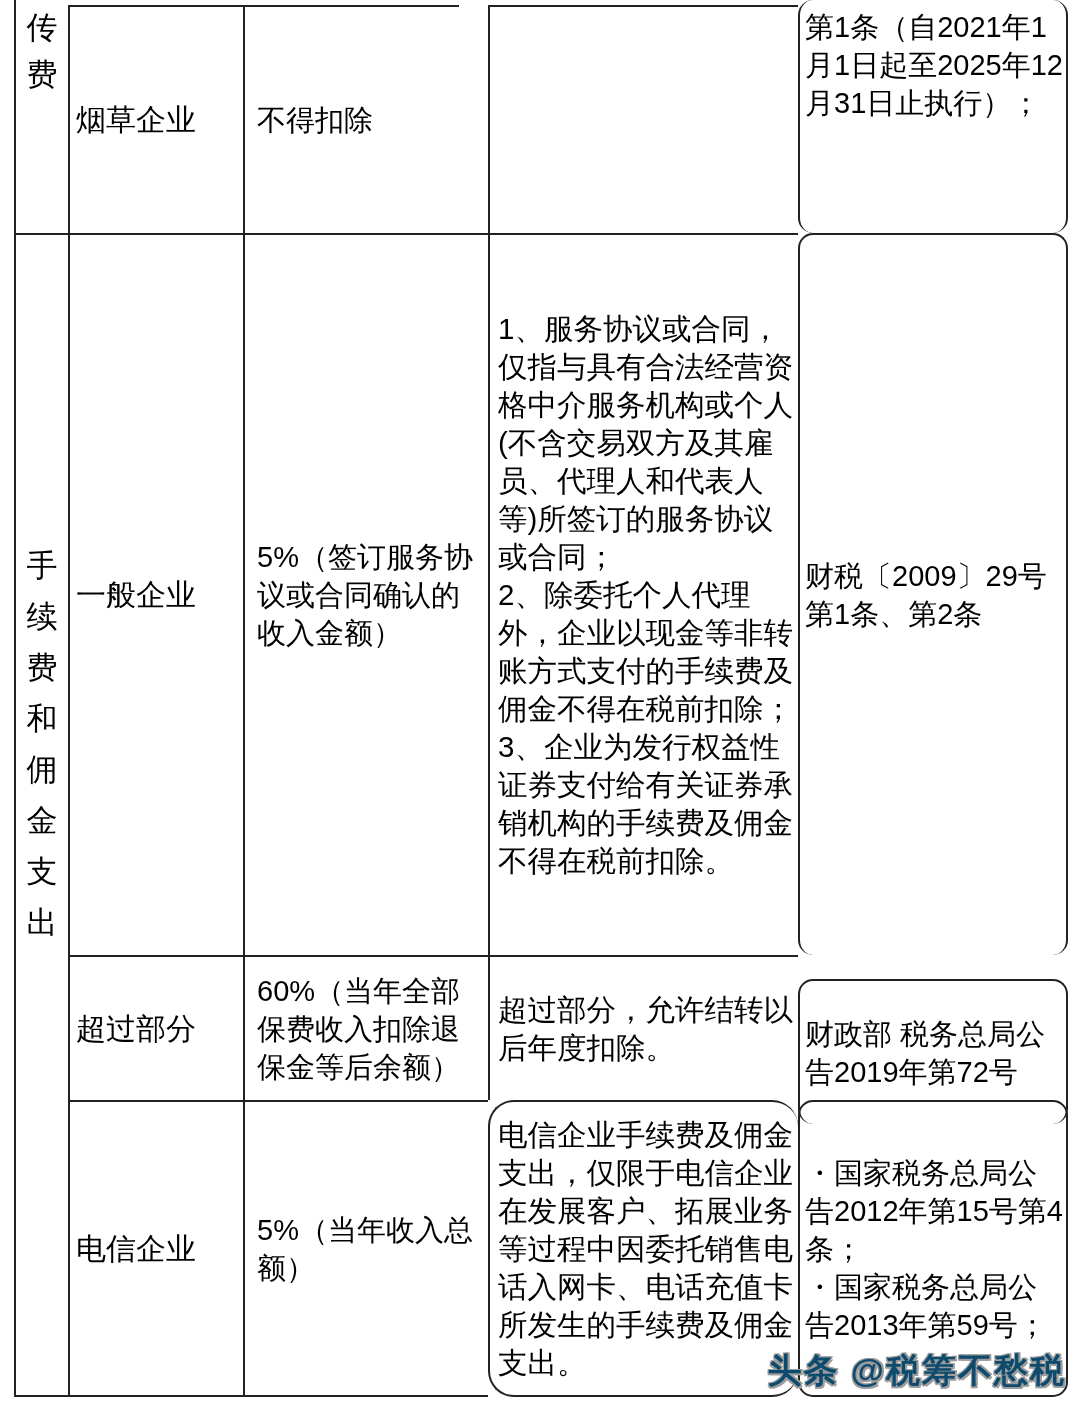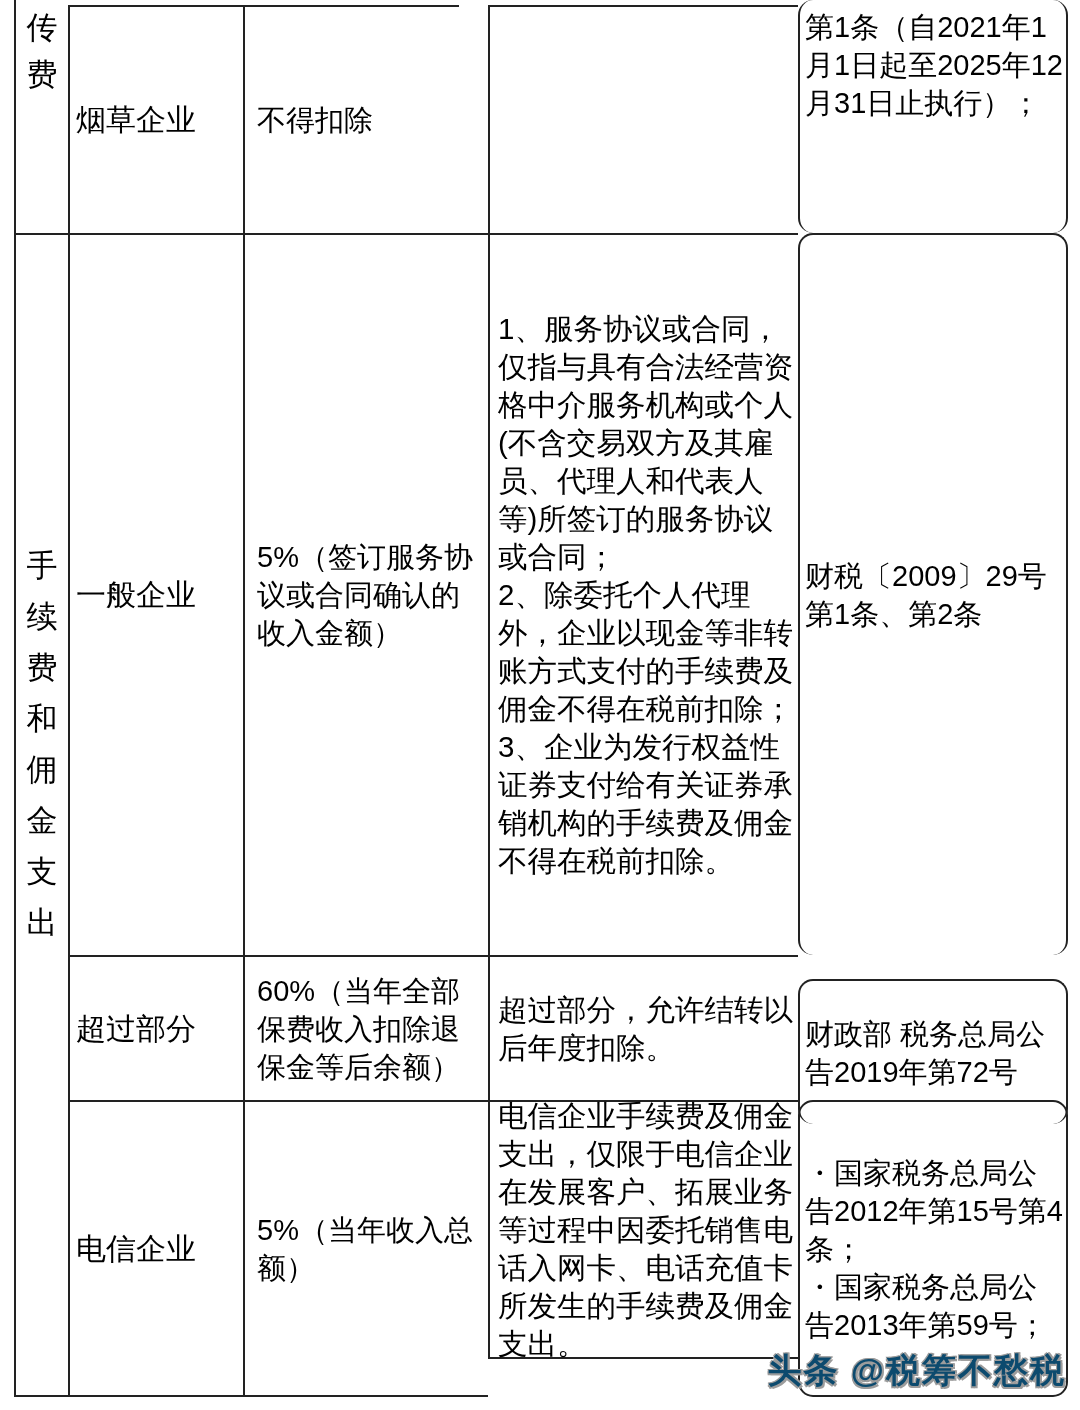--- a/index.html
+++ b/index.html
@@ -121,21 +121,21 @@
   <div class="cell right-edge col-basis" style="left:798px;top:979px;width:270px;height:145px;">
     <div>财政部 税务总局公告2019年第72号</div>
   </div>
 
   <div class="cell col-enterprise bottom-edge" style="left:68px;top:1100px;width:175px;height:297px;">
     <div>电信企业</div>
   </div>
   <div class="cell col-ratio bottom-edge" style="left:243px;top:1100px;width:245px;height:297px;">
     <div>5%（当年收入总额）</div>
   </div>
-  <div class="cell col-note bottom-edge" style="left:488px;top:1100px;width:310px;height:259px;">
+  <div class="cell col-note bottom-edge" style="left:488px;top:1100px;width:310px;height:297px;border-radius:26px;">
     <div>电信企业手续费及佣金支出，仅限于电信企业在发展客户、拓展业务等过程中因委托销售电话入网卡、电话充值卡所发生的手续费及佣金支出。</div>
   </div>
   <div class="cell right-edge bottom-edge col-basis" style="left:798px;top:1100px;width:270px;height:297px;">
     <div class="basis-item">・国家税务总局公告2012年第15号第4条；</div>
     <div class="basis-item">・国家税务总局公告2013年第59号；</div>
   </div>
 
   <div class="watermark">头条 @税筹不愁税</div>
 
 </div>

